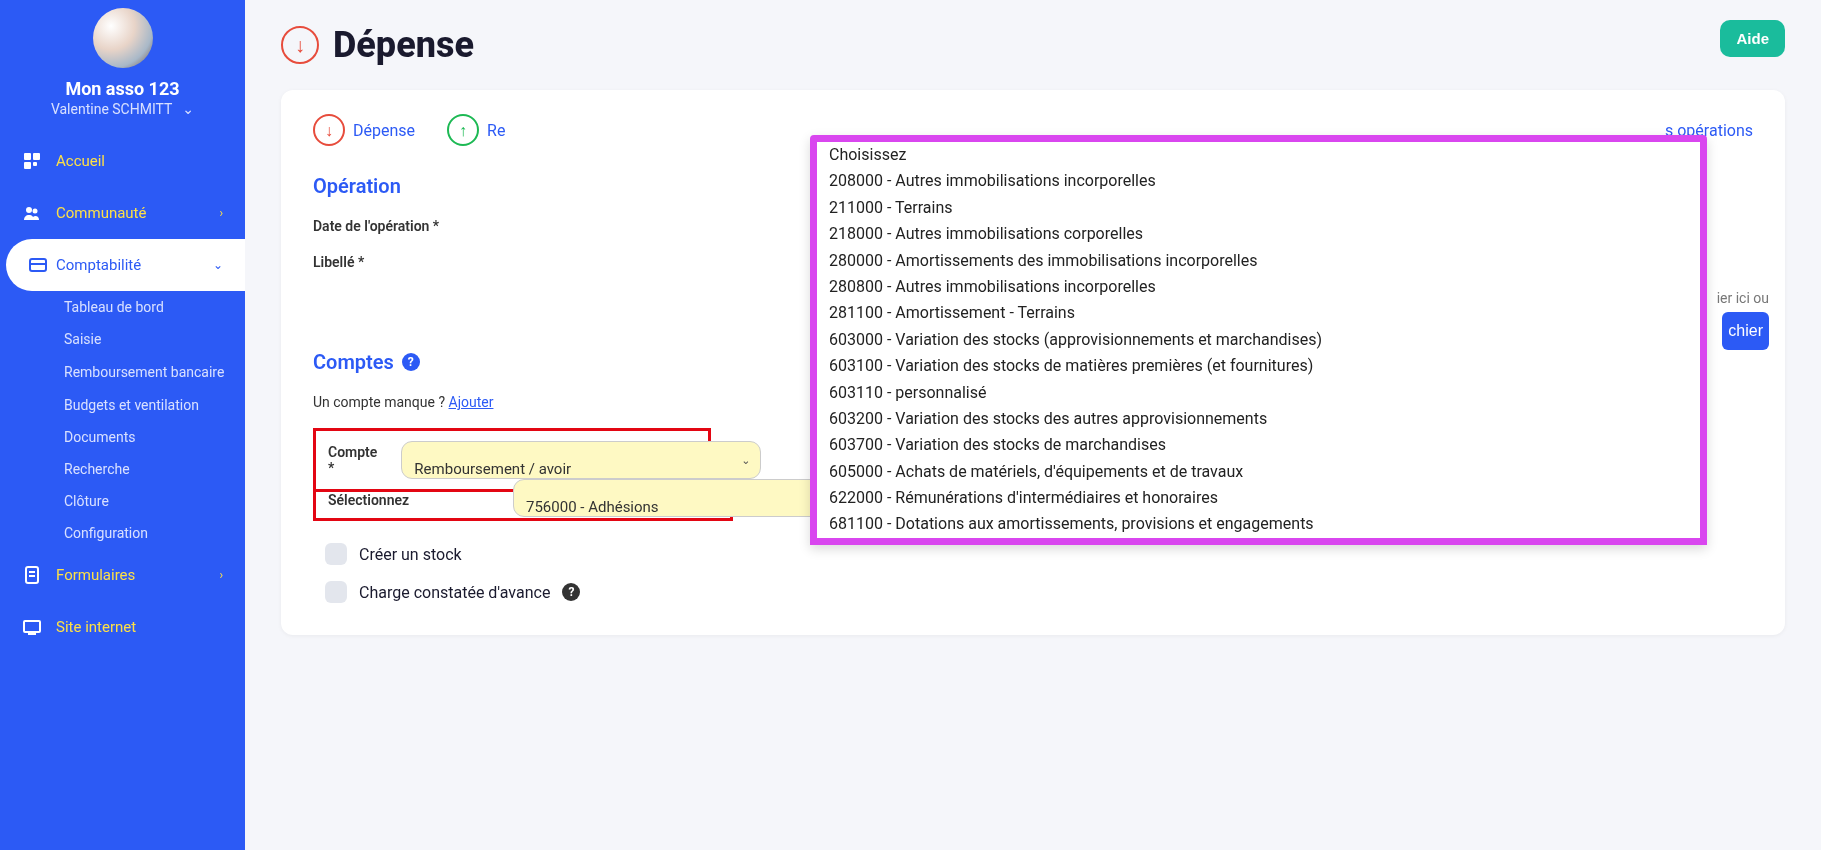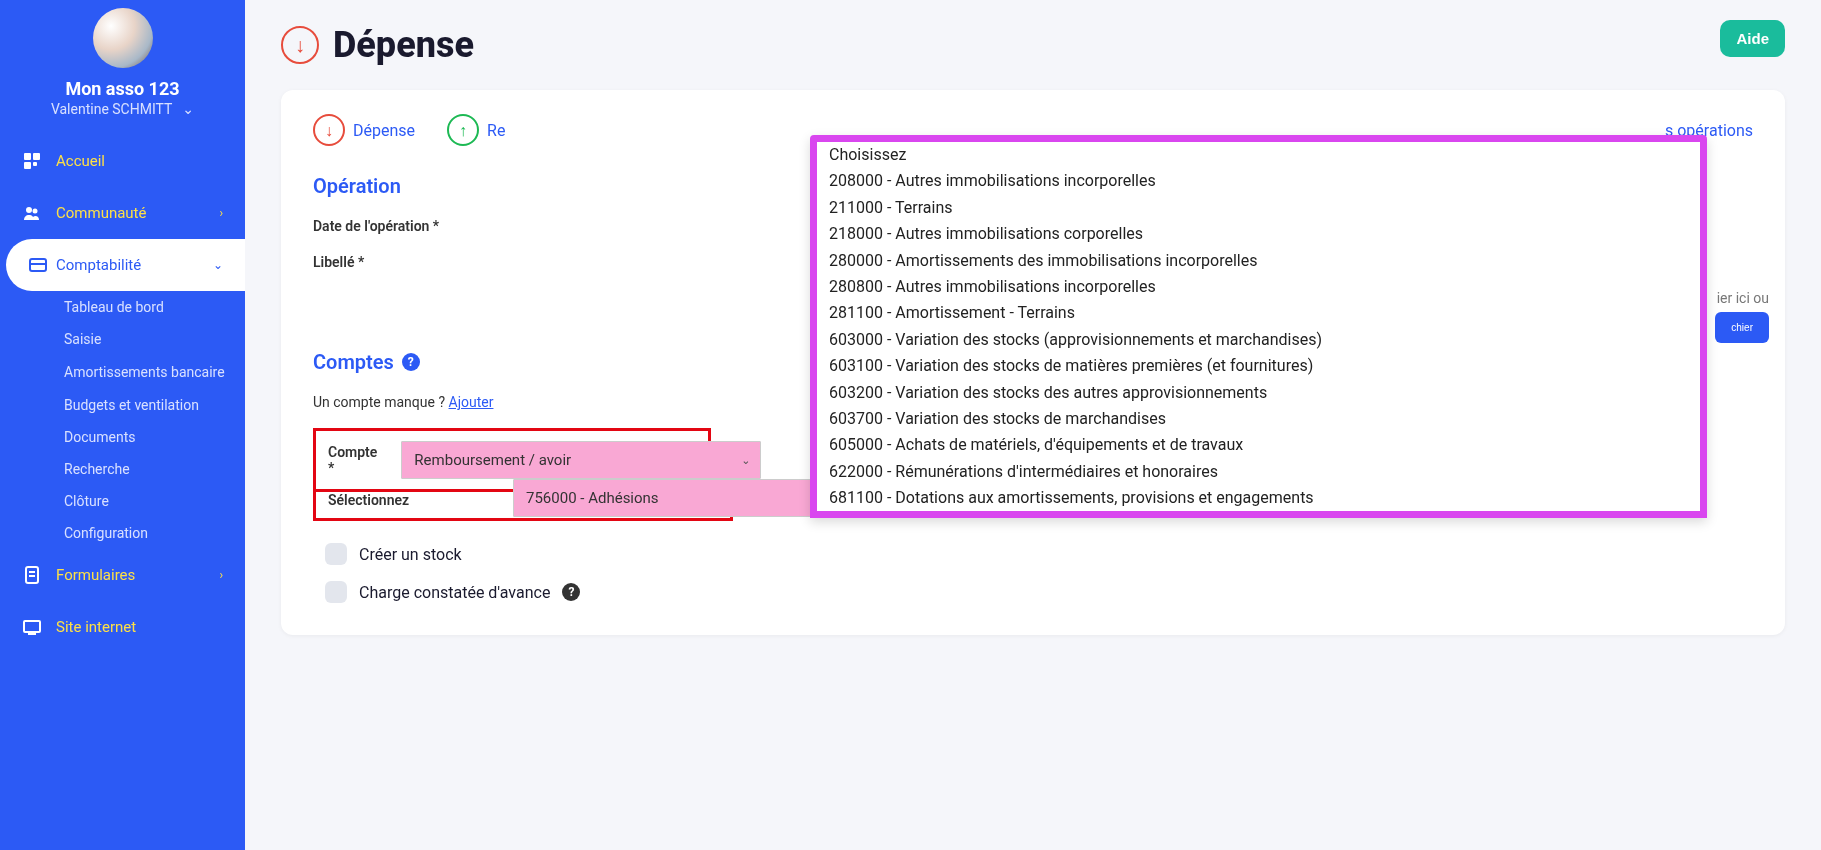--- a/index.html
+++ b/index.html
@@ -30,29 +30,29 @@
 .section-title { color: #2c5af5; font-size: 20px; font-weight: 600; margin-bottom: 20px; }
 .form-row { display: flex; align-items: center; margin-bottom: 20px; }
 .form-label { width: 200px; font-size: 14px; font-weight: 600; color: #333; }
 .comptes-help { display: inline-flex; align-items: center; gap: 8px; }
 .help-circle { width: 18px; height: 18px; border-radius: 50%; background: #2c5af5; color: #fff; font-size: 12px; display: inline-flex; align-items: center; justify-content: center; font-weight: 700; }
 .help-circle.dark { background: #333; }
 .missing { font-size: 14px; color: #333; margin-bottom: 18px; }
 .missing a { color: #2c5af5; }
 .red-box { border: 3px solid #e30613; }
 .compte-row { display: flex; align-items: center; padding: 10px 12px; gap: 24px; }
-.select { flex: 0 0 360px; height: 38px; border: 1px solid #ccc; border-radius: 1px; background: #f9a8d4; padding: 0 30px 0 12px; font-size: 15px; color: #333; position: relative; display: flex; align-items: center; }
+.select { flex: 0 0 360px; height: 38px; border: 1px solid #ccc; border-radius: 11px; background: #fef9c3; padding: 0 30px 0 12px; font-size: 15px; color: #333; position: relative; display: flex; align-items: flex-end; }
 .select .caret { position: absolute; right: 10px; top: 50%; transform: translateY(-50%); font-size: 11px; color: #555; }
 .montant-label { font-weight: 700; font-size: 15px; margin-left: 24px; }
 .montant-input { width: 275px; height: 38px; border: 1px solid #ccc; border-radius: 6px; padding: 0 12px; font-size: 15px; margin-left: 50px; }
 .second-row { display: flex; align-items: center; padding: 6px 12px 10px; gap: 24px; }
 .checkbox-row { display: flex; align-items: center; gap: 12px; padding: 8px 12px; }
 .checkbox { width: 22px; height: 22px; border-radius: 6px; background: #e3e6ed; }
 .file-drop { position: absolute; right: 52px; top: 290px; text-align: right; font-size: 14px; color: #777; }
-.file-btn { background: #2c5af5; color: #fff; border: none; border-radius: 6px; padding: 10px 16px; font-size: 10px; cursor: pointer; margin-top: 6px; float: right; }
+.file-btn { background: #2c5af5; color: #fff; border: none; border-radius: 6px; padding: 10px 6px; font-size: 16px; cursor: pointer; margin-top: 6px; float: right; }
 .dropdown-list { position: absolute; left: 565px; top: 135px; width: 897px; background: #fff; border: 7px solid #d946ef; border-radius: 4px 4px 0 0; z-index: 50; font-size: 16px; color: #222; max-height: 420px; overflow: hidden; box-shadow: 0 4px 12px rgba(0,0,0,0.15); }
 .dropdown-list .opt { padding: 2px 12px; line-height: 1.4; white-space: nowrap; cursor: pointer; }
 svg { display: block; }
 </style>
 </head>
 <body>
 
 <div class="app">
   <div class="sidebar">
     <div class="avatar"></div>
@@ -94,21 +94,21 @@
             <line x1="2" y1="9" x2="18" y2="9"></line>
           </svg>
       </span>
       <span>Comptabilité</span>
       <span class="chev">⌄</span>
     </div>
 
     <div class="nav-sub">
       <div class="nav-sub-item">Tableau de bord</div>
       <div class="nav-sub-item">Saisie</div>
-      <div class="nav-sub-item" style="line-height:1.3">Amortissements bancaire</div>
+      <div class="nav-sub-item" style="line-height:1.3">Remboursement bancaire</div>
       <div class="nav-sub-item">Budgets et ventilation</div>
       <div class="nav-sub-item">Documents</div>
       <div class="nav-sub-item">Recherche</div>
       <div class="nav-sub-item">Clôture</div>
       <div class="nav-sub-item">Configuration</div>
     </div>
 
     <div class="nav-item">
       <span class="icon">
         <svg width="20" height="20" viewBox="0 0 20 20" fill="none" stroke="#fff" stroke-width="2">
@@ -218,20 +218,21 @@
     <div class="dropdown-list" id="dropdown-container">
         <div class="opt">Choisissez</div>
         <div class="opt">208000 - Autres immobilisations incorporelles</div>
         <div class="opt">211000 - Terrains</div>
         <div class="opt">218000 - Autres immobilisations corporelles</div>
         <div class="opt">280000 - Amortissements des immobilisations incorporelles</div>
         <div class="opt">280800 - Autres immobilisations incorporelles</div>
         <div class="opt">281100 - Amortissement - Terrains</div>
         <div class="opt">603000 - Variation des stocks (approvisionnements et marchandises)</div>
         <div class="opt">603100 - Variation des stocks de matières premières (et fournitures)</div>
+        <div class="opt">603110 - personnalisé</div>
         <div class="opt">603200 - Variation des stocks des autres approvisionnements</div>
         <div class="opt">603700 - Variation des stocks de marchandises</div>
         <div class="opt">605000 - Achats de matériels, d'équipements et de travaux</div>
         <div class="opt">622000 - Rémunérations d'intermédiaires et honoraires</div>
         <div class="opt">681100 - Dotations aux amortissements, provisions et engagements</div>
       </div>
   </div>
 </div>
 
 </body></html>

